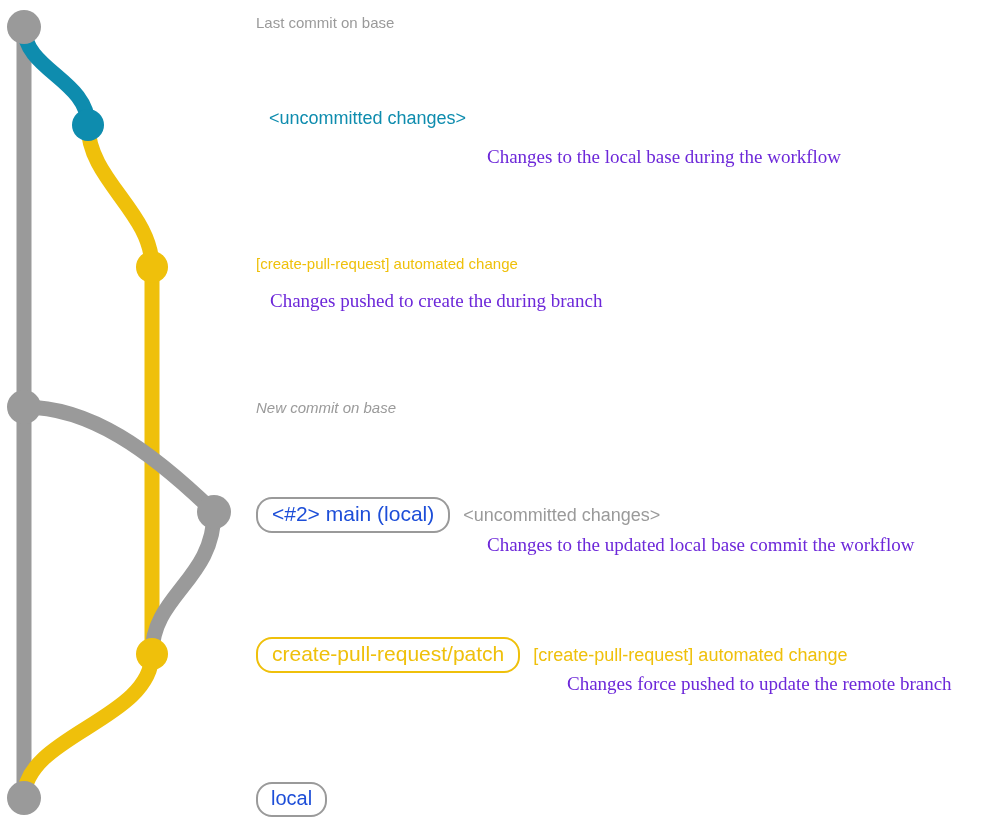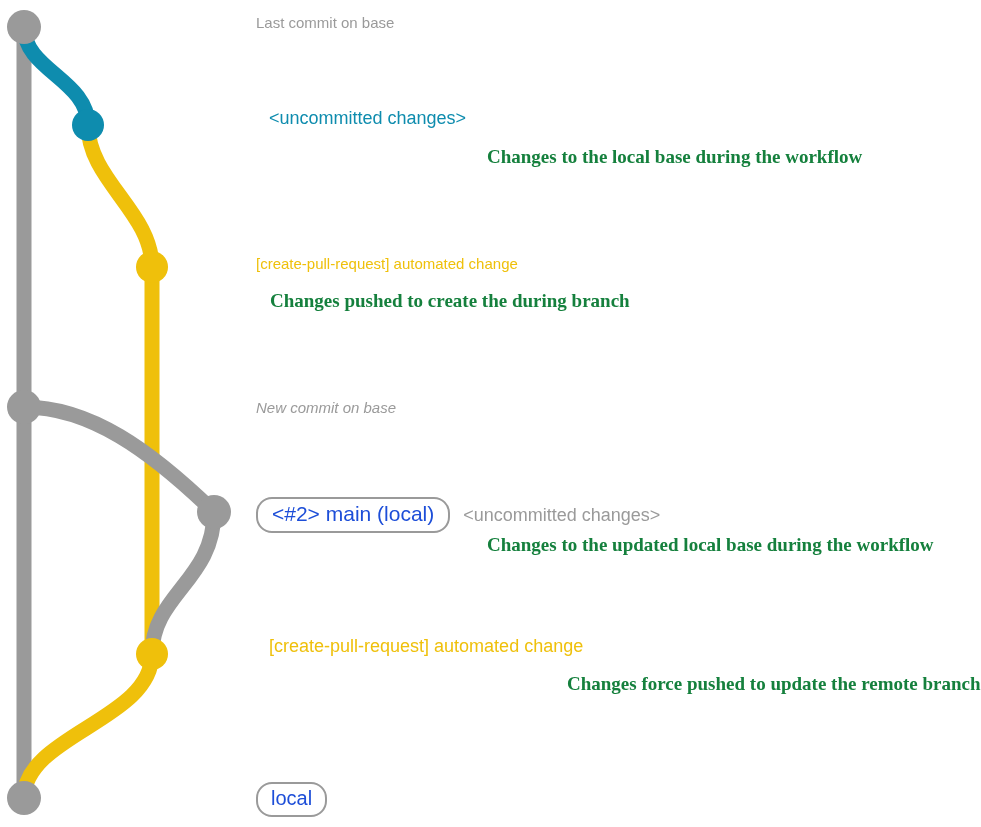--- a/index.html
+++ b/index.html
@@ -67,23 +67,22 @@
     white-space: nowrap;
   }
   .headline.gray  { color: #9a9a9a; }
   .headline.amber { color: #efc00b; }
 
   .desc {
     position: absolute;
     font-family: "Liberation Serif", serif;
     font-size: 19px;
     line-height: 1.05;
-    color: #15803d;
+    color: #6d28d9;
     white-space: nowrap;
-    font-weight: bold;
   }
 </style>
 </head>
 <body>
 
 <svg id="graph-svg" viewBox="0 0 981 827">
   <g fill="none" stroke-linecap="round" stroke-linejoin="round">
 
     <path d="M 24 27 L 24 798" stroke="#9a9a9a" stroke-width="15"></path>
 
@@ -118,22 +117,23 @@
 
 <div class="headline amber" style="left:256px; top:256px;">[create-pull-request] automated change</div>
 <div class="desc" style="left:270px; top:291px;">Changes pushed to create the during branch</div>
 
 <div class="headline gray" style="left:256px; top:400px;font-style:italic;">New commit on base</div>
 
 <div class="row" style="left:256px; top:497px;">
   <span class="badge gray">&lt;#2&gt; main (local)</span>
   <span class="subject gray">&lt;uncommitted changes&gt;</span>
 </div>
-<div class="desc" style="left:487px; top:535px;">Changes to the updated local base during the workflow</div>
+<div class="desc" style="left:487px; top:535px;">Changes to the updated local base commit the workflow</div>
 
 <div class="row" style="left:256px; top:637px;">
+  <span class="badge amber">create-pull-request/patch</span>
   <span class="subject amber">[create-pull-request] automated change</span>
 </div>
 <div class="desc" style="left:567px; top:674px;">Changes force pushed to update the remote branch</div>
 
 <div class="row" style="left:256px; top:782px;">
   <span class="badge gray badge-small">local</span>
 </div>
 
 </body></html>

